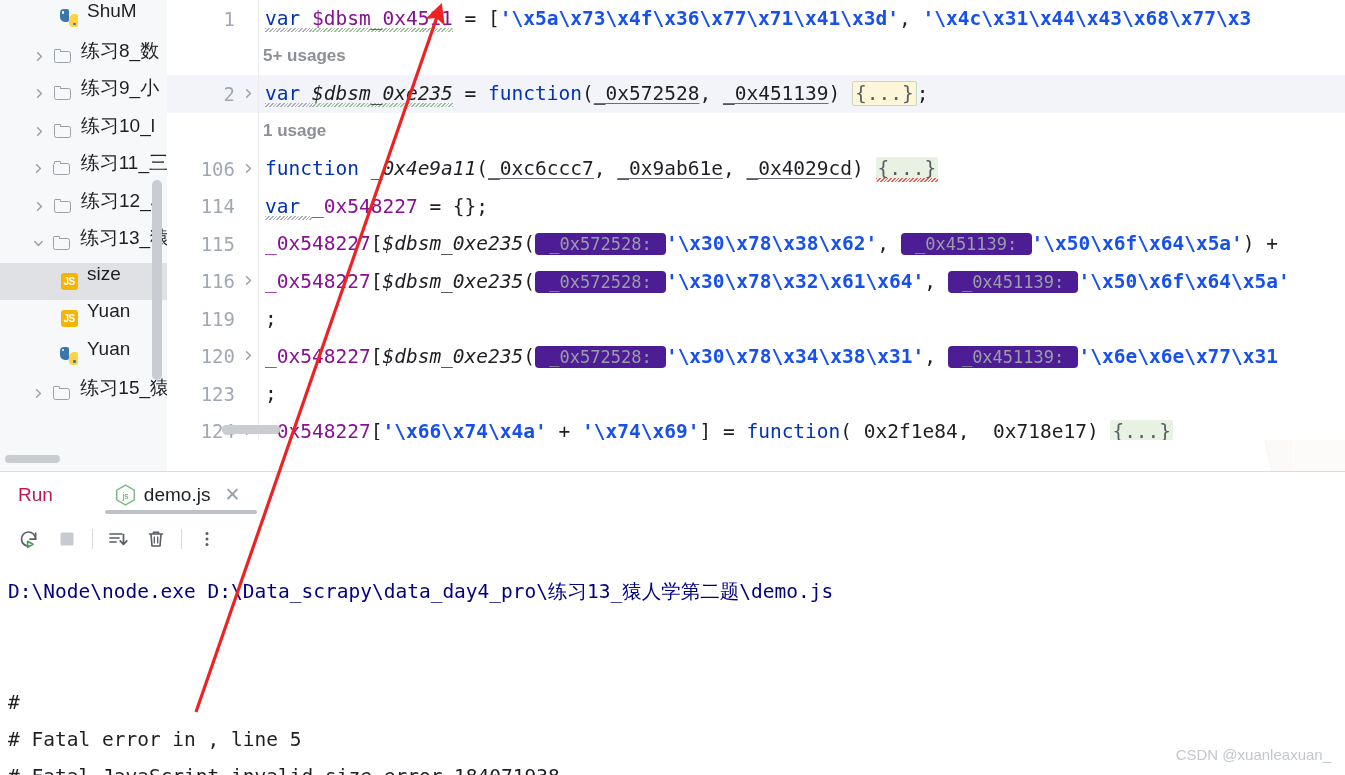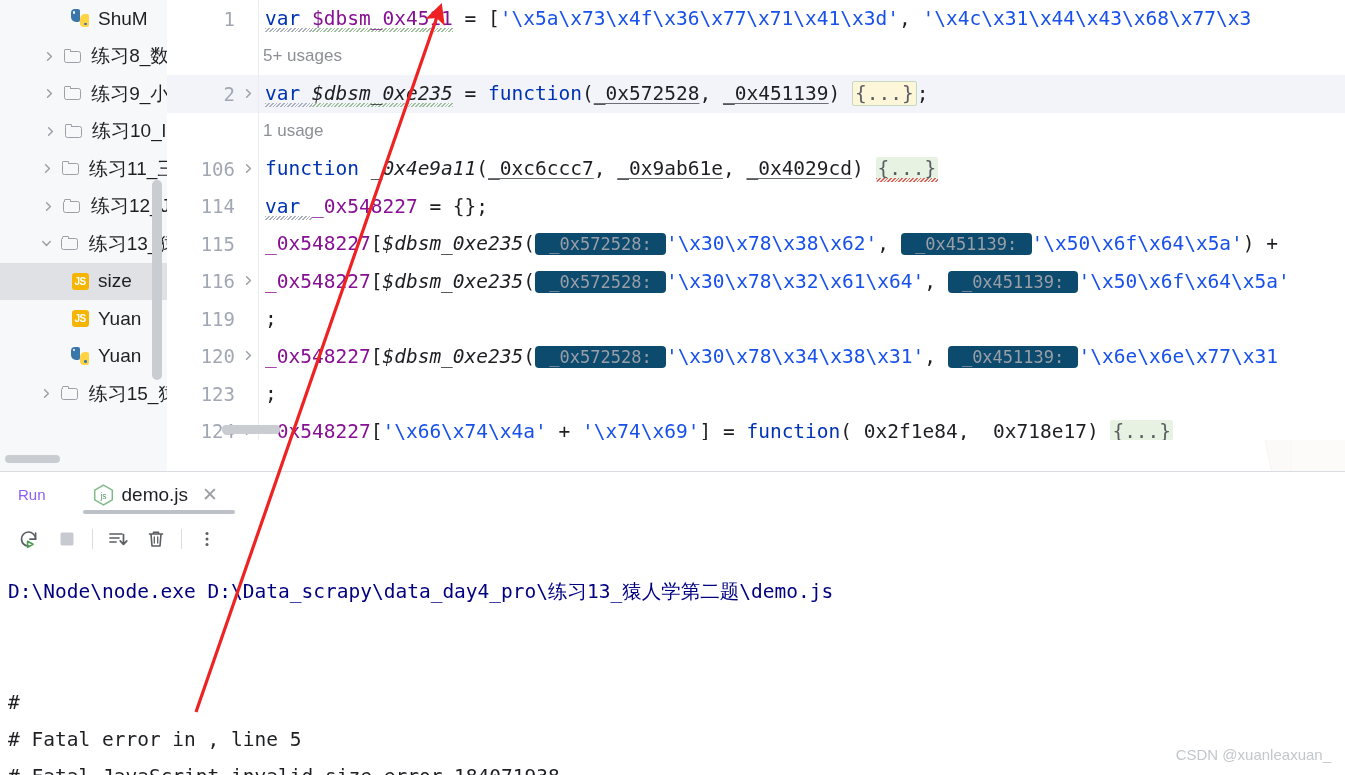--- a/index.html
+++ b/index.html
@@ -22,25 +22,24 @@
     left: 0; top: 0;
     width: 167px; height: 472px;
     background: #f7f8fa;
     overflow: hidden;
     z-index: 3;
   }
   .tree-row {
     position: relative;
     height: 37.5px;
     display: flex;
-    align-items: center;
     white-space: nowrap;
     font-size: 19px;
     color: #1e1f22;
-    padding-left: 11px;
+    padding-left: 0;
   }
   .tree-row.selected { background: #dfe1e5; }
   .tw-arrow {
     width: 22px; min-width: 22px;
     display: flex; align-items: center; justify-content: center;
     color: #9aa0a6;
   }
   .tw-arrow svg { display:block; }
   .tw-icon {
     width: 26px; min-width: 26px;
@@ -141,33 +140,34 @@
     color: #1e1f22;
   }
   .hint-line {
     position: relative;
     height: 37.5px;
     display: flex;
     align-items: center;
     font-family: "Liberation Sans", sans-serif;
     font-size: 17px;
     color: #8c8f96;
+    font-weight: bold;
   }
   .hint-line .hint-txt { padding-left: 96px; }
 
   
   .kw   { color: #0033b3; text-align: right; }
   .varn { color: #871094; }
-  .num  { color: #1750eb; }
+  .num  { color: #1750eb; font-weight: bold; }
   .pun  { color: #1e1f22; }
   .blu  { color: #0033b3; }
   .ital { font-style: italic; }
   .und  { text-decoration: underline; text-decoration-color:#6a6f78; text-underline-offset: 3px;}
   .param-hint {
-    background: #0c4a6e;
+    background: #4c1d95;
     color: #9a9ea7;
     border-radius: 4px;
     padding: 1px 4px;
     font-size: 17px;
   }
   .fold-box {
     background: #fdf6d8;
     border: 1px solid #c5d9c1;
     border-radius: 2px;
     padding: 0 2px;
@@ -239,23 +239,23 @@
   }
   #run-tabbar {
     position: relative;
     height: 45px;
     display: flex;
     align-items: center;
     padding-left: 18px;
     background: #ffffff;
   }
   #run-title {
-    font-size: 15px; color: #8b5cf6;
+    font-size: 19px; color: #be185d;
     font-family: "Liberation Sans", sans-serif;
-    margin-right: 37px;
+    margin-right: 52px;
   }
   #run-tab {
     position: relative;
     display: flex; align-items: center;
     height: 45px;
     padding: 0 10px;
     font-size: 19px; color: #1e1f22;
   }
   #run-tab .tab-underline {
     position: absolute; left: 0px; bottom: 3px;

